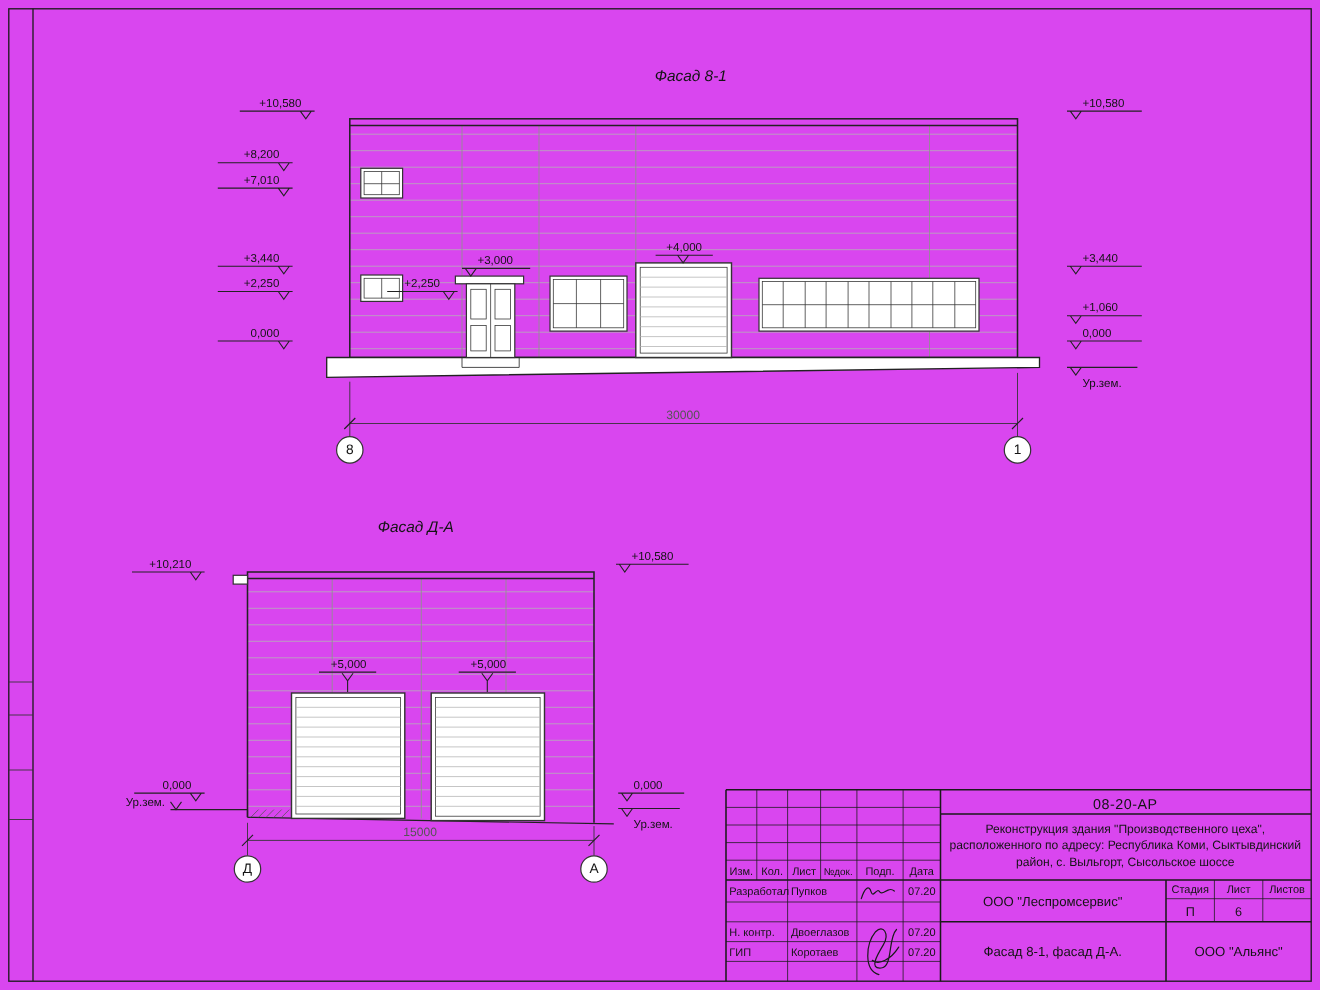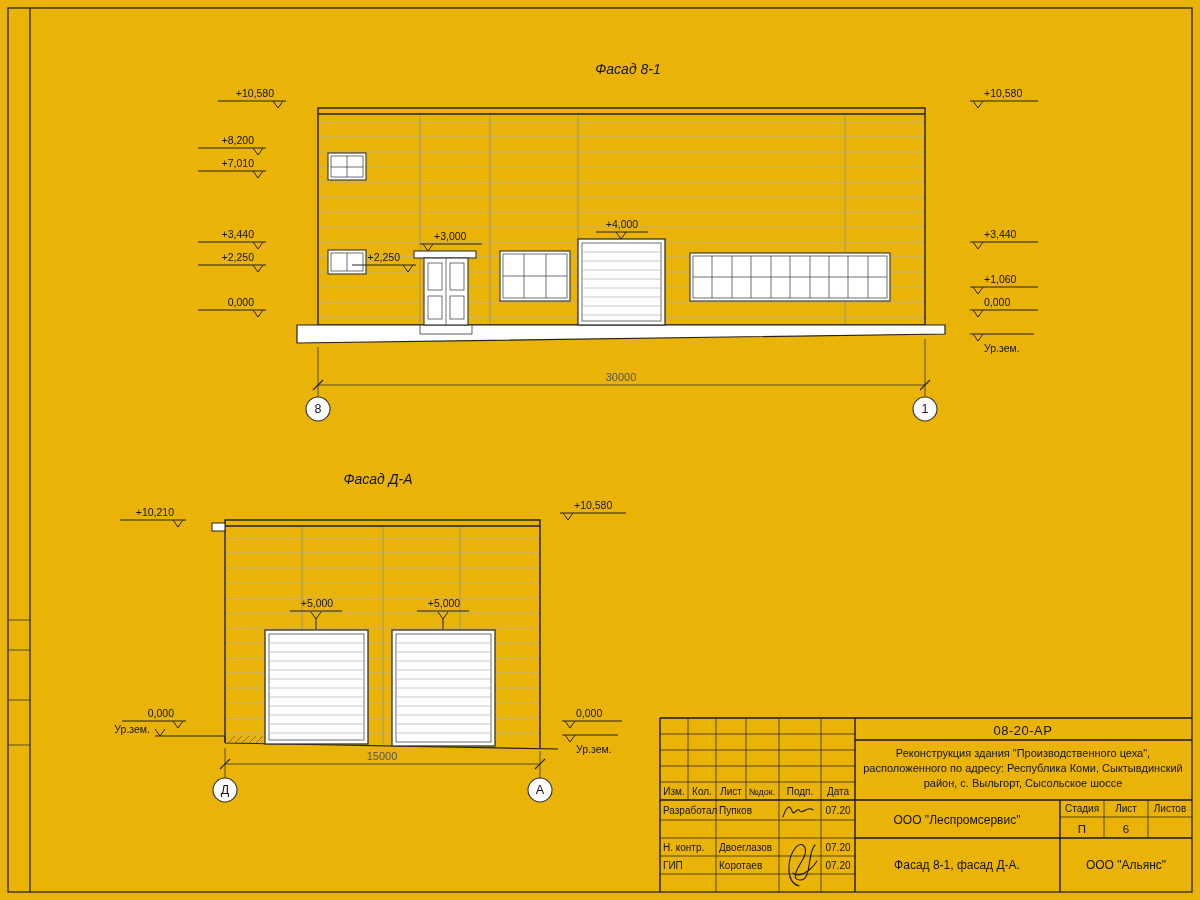--- a/index.html
+++ b/index.html
@@ -1,16 +1,16 @@
 <!DOCTYPE html>
 <html><head>
 <meta charset="utf-8">
 <style>
   html,body{margin:0;padding:0;background:#e8e8e8;}
-  .sheet{position:relative;width:1200px;height:900px;background:#eab308;margin:0 auto;overflow:hidden;}
+  .sheet{position:relative;width:1200px;height:900px;background:#d946ef;margin:0 auto;overflow:hidden;}
   svg{display:block;}
   svg text{font-family:"Liberation Sans",sans-serif;fill:#141414;}
   .mark{font-size:10.5px;}
   .title{font-size:14px;font-style:italic;}
   .dim{font-size:11px;fill:#555;}
   .axis{font-size:12.5px;}
   .tb{font-size:10px;}
   .tb-s{font-size:9px;}
   .tb-r{font-size:10px;}
   .tb-m{font-size:12px;}

